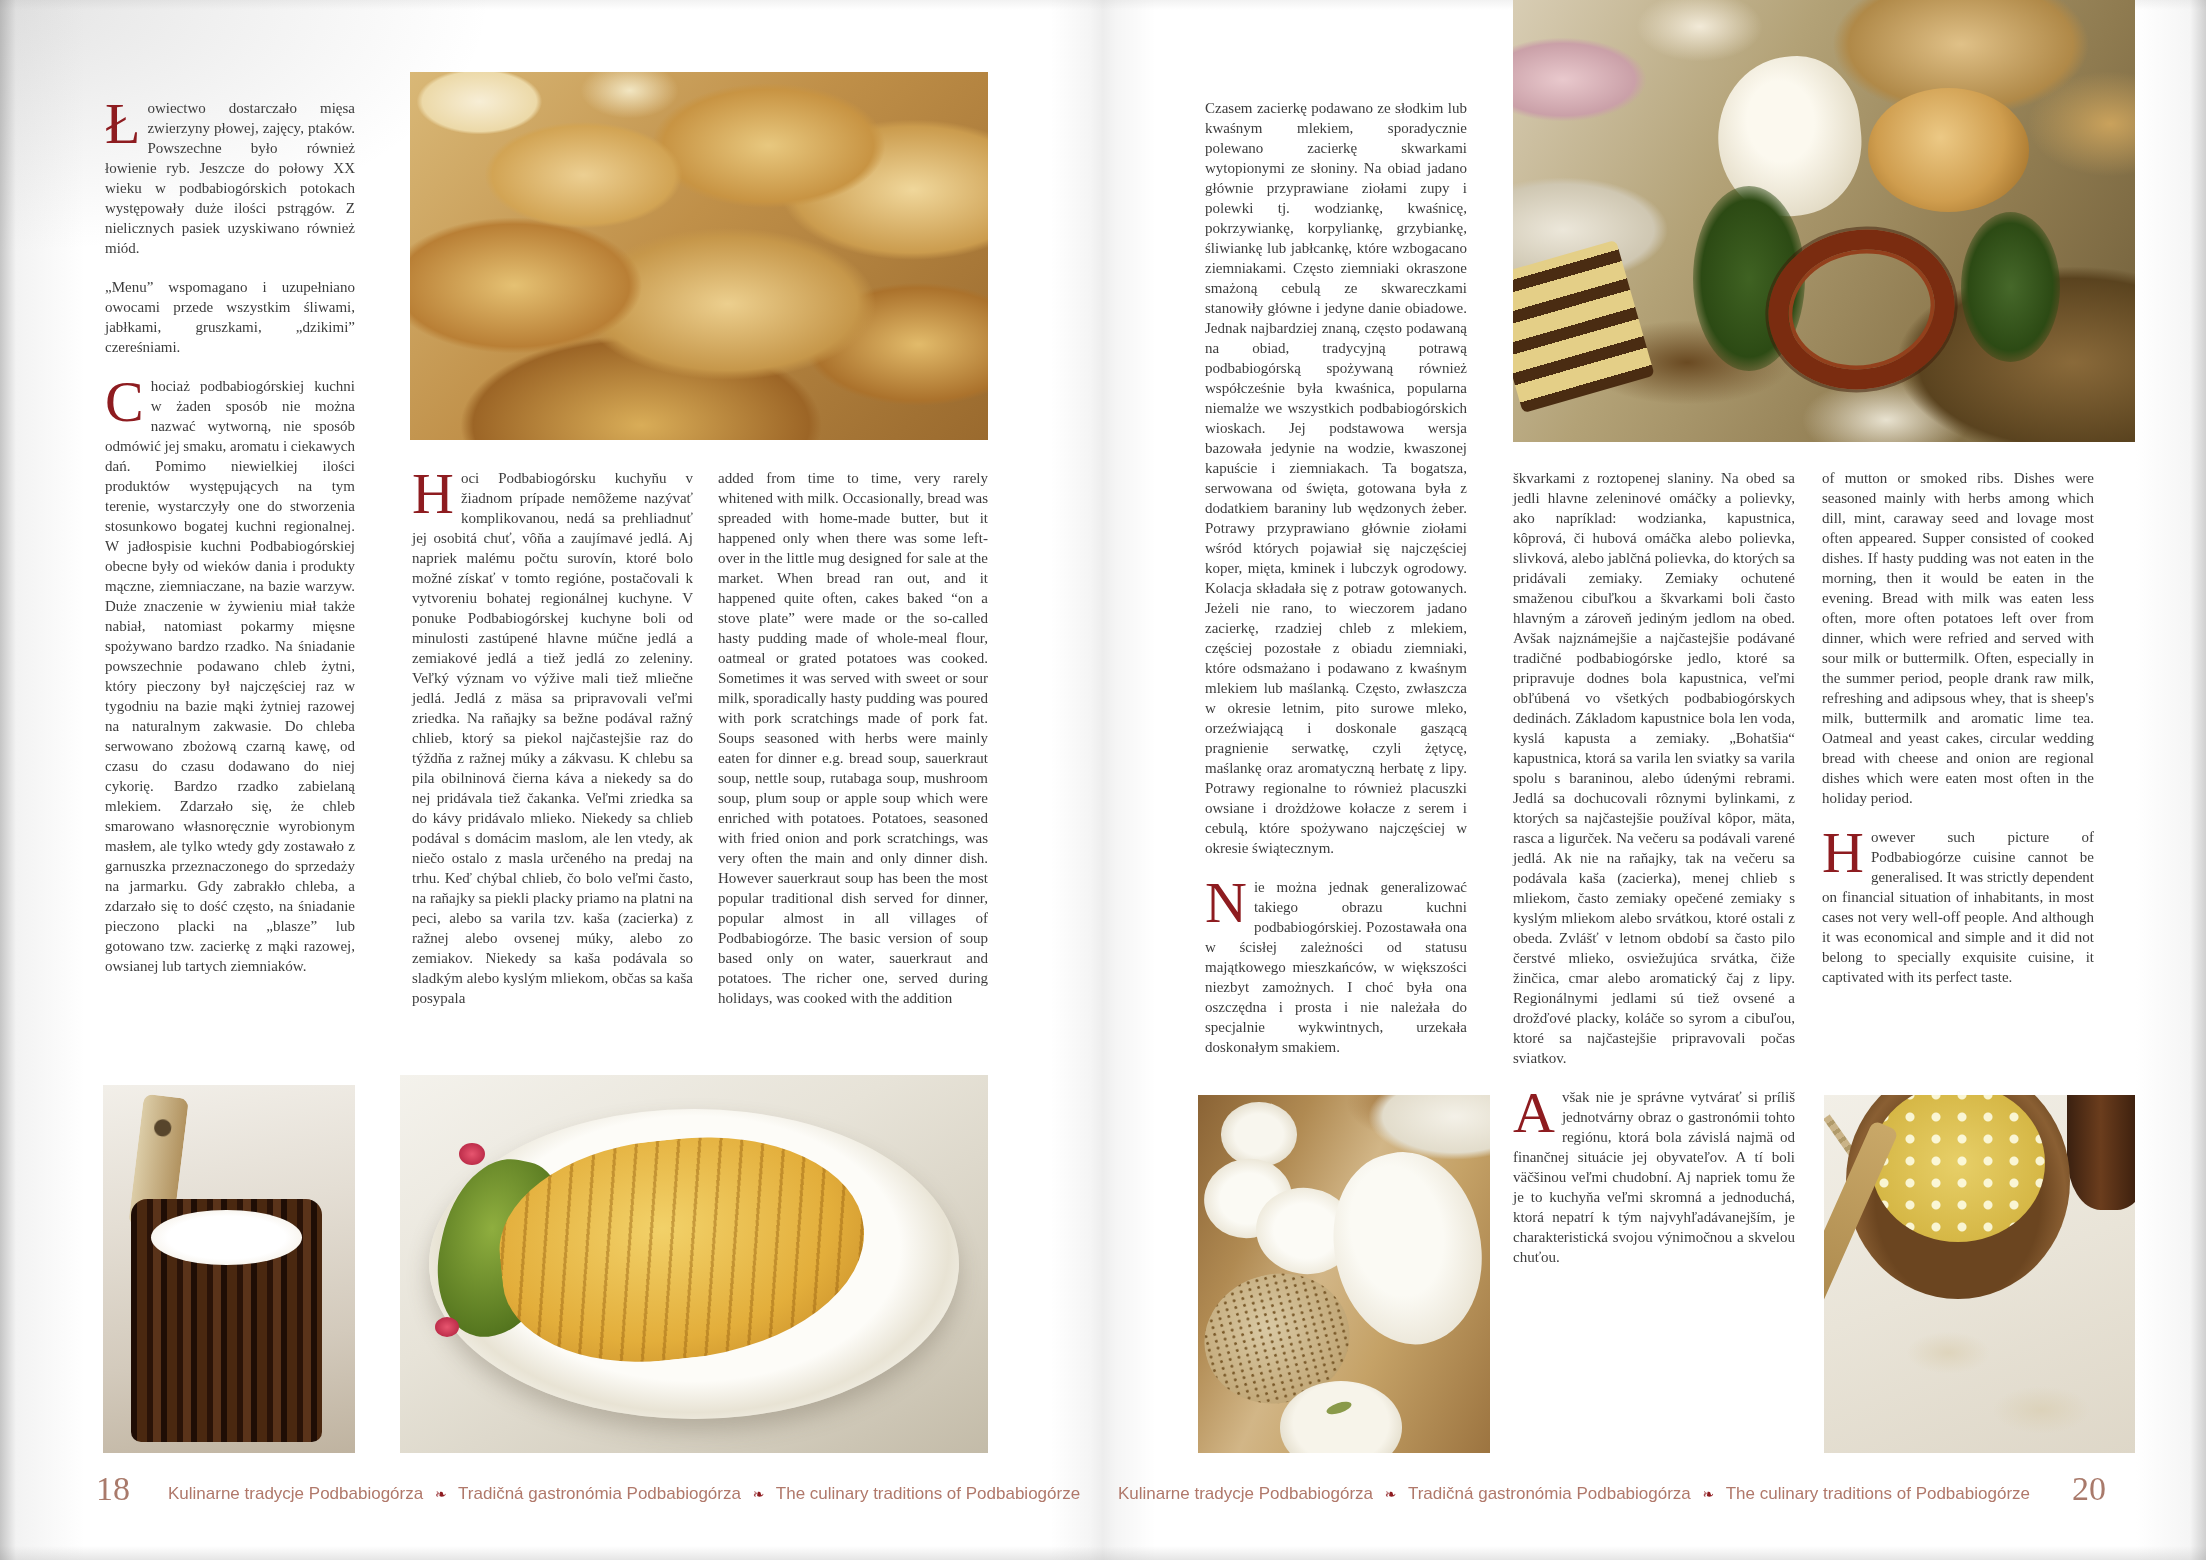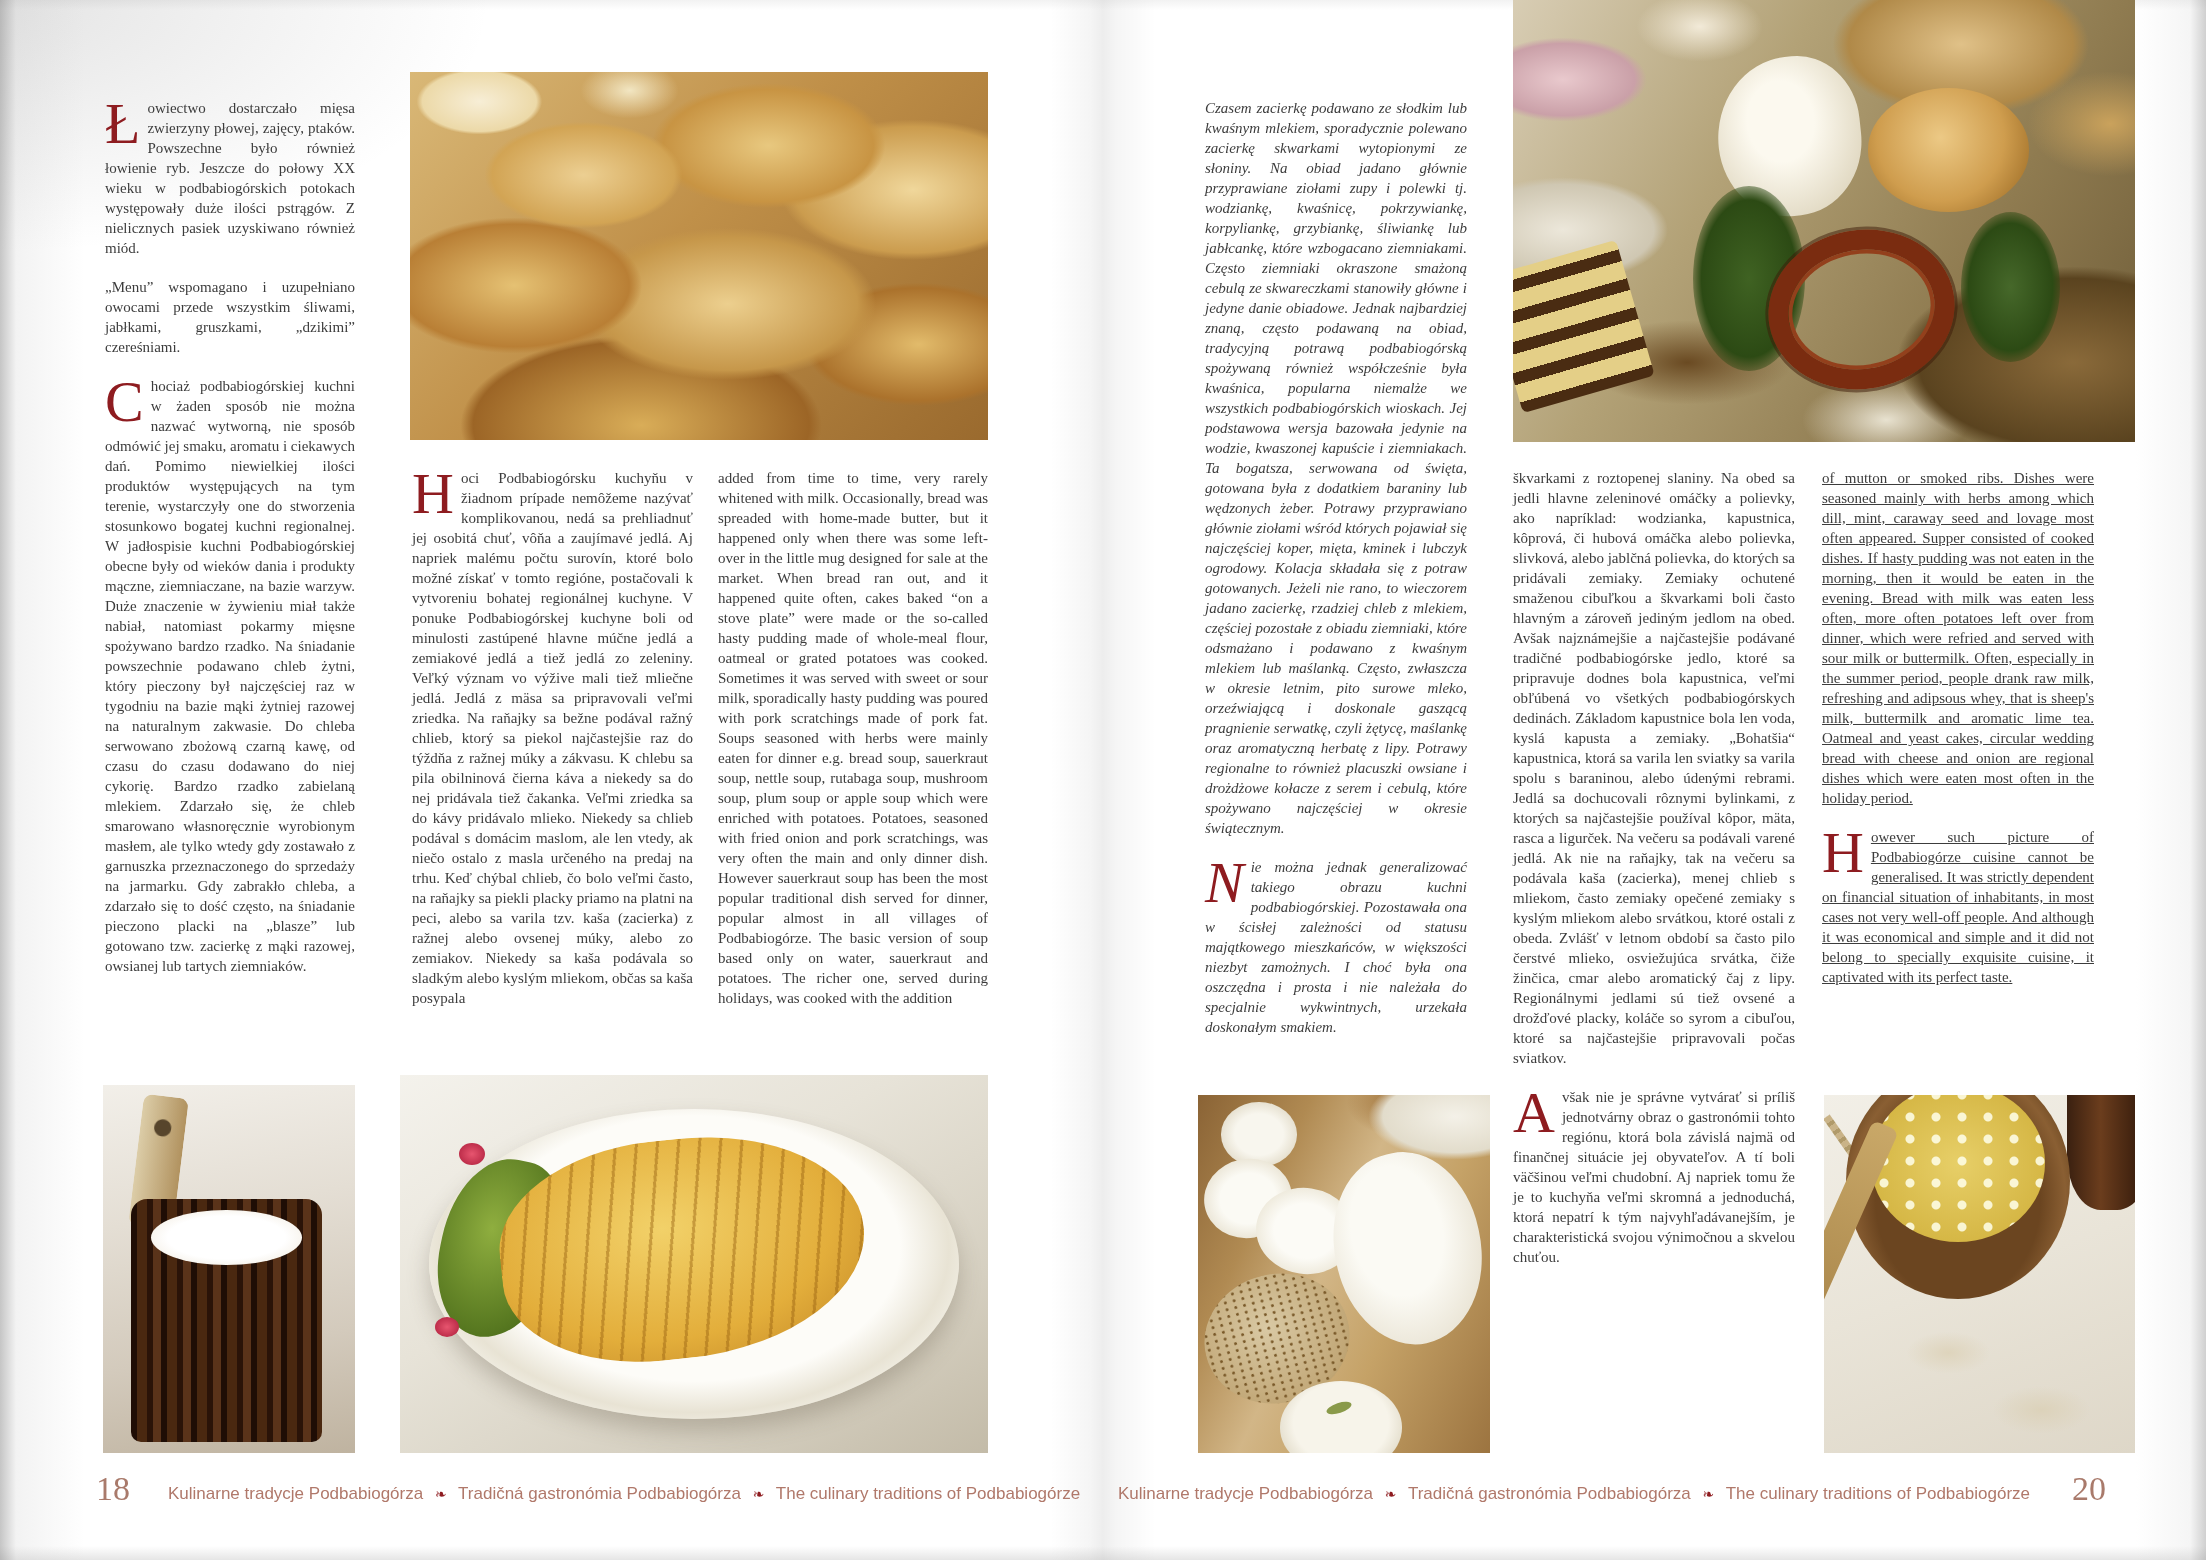--- a/index.html
+++ b/index.html
@@ -279,31 +279,31 @@
 
     <div class="photo" id="photo-festive">
       <div class="lamb"></div>
       <div class="round-bread"></div>
       <div class="greens-a"></div>
       <div class="greens-b"></div>
       <div class="sausage-ring"></div>
       <div class="cakes"></div>
     </div>
 
-    <div class="col" style="left:1205px;top:98px;width:262px;font-style:italic;">
+    <div class="col" style="left:1205px;top:98px;width:262px;">
         <p>Czasem zacierkę podawano ze słodkim lub kwaśnym mlekiem, sporadycznie polewano zacierkę skwarkami wytopionymi ze słoniny. Na obiad jadano głównie przyprawiane ziołami zupy i polewki tj. wodziankę, kwaśnicę, pokrzywiankę, korpyliankę, grzybiankę, śliwiankę lub jabłcankę, które wzbogacano ziemniakami. Często ziemniaki okraszone smażoną cebulą ze skwareczkami stanowiły główne i jedyne danie obiadowe. Jednak najbardziej znaną, często podawaną na obiad, tradycyjną potrawą podbabiogórską spożywaną również współcześnie była kwaśnica, popularna niemalże we wszystkich podbabiogórskich wioskach. Jej podstawowa wersja bazowała jedynie na wodzie, kwaszonej kapuście i ziemniakach. Ta bogatsza, serwowana od święta, gotowana była z dodatkiem baraniny lub wędzonych żeber. Potrawy przyprawiano głównie ziołami wśród których pojawiał się najczęściej koper, mięta, kminek i lubczyk ogrodowy. Kolacja składała się z potraw gotowanych. Jeżeli nie rano, to wieczorem jadano zacierkę, rzadziej chleb z mlekiem, częściej pozostałe z obiadu ziemniaki, które odsmażano i podawano z kwaśnym mlekiem lub maślanką. Często, zwłaszcza w okresie letnim, pito surowe mleko, orzeźwiającą i doskonale gaszącą pragnienie serwatkę, czyli żętycę, maślankę oraz aromatyczną herbatę z lipy. Potrawy regionalne to również placuszki owsiane i drożdżowe kołacze z serem i cebulą, które spożywano najczęściej w okresie świątecznym.</p>
         <p><span class="dropcap">N</span>ie można jednak generalizować takiego obrazu kuchni podbabiogórskiej. Pozostawała ona w ścisłej zależności od statusu majątkowego mieszkańców, w większości niezbyt zamożnych. I choć była ona oszczędna i prosta i nie należała do specjalnie wykwintnych, urzekała doskonałym smakiem.</p>
       </div>
 
     <div class="col" style="left:1513px;top:468px;width:282px;">
         <p>škvarkami z roztopenej slaniny. Na obed sa jedli hlavne zeleninové omáčky a polievky, ako napríklad: wodzianka, kapustnica, kôprová, či hubová omáčka alebo polievka, slivková, alebo jablčná polievka, do ktorých sa pridávali zemiaky. Zemiaky ochutené smaženou cibuľkou a škvarkami boli často hlavným a zároveň jediným jedlom na obed. Avšak najznámejšie a najčastejšie podávané tradičné podbabiogórske jedlo, ktoré sa pripravuje dodnes bola kapustnica, veľmi obľúbená vo všetkých podbabiogórskych dedinách. Základom kapustnice bola len voda, kyslá kapusta a zemiaky. „Bohatšia“ kapustnica, ktorá sa varila len sviatky sa varila spolu s baraninou, alebo údenými rebrami. Jedlá sa dochucovali rôznymi bylinkami, z ktorých sa najčastejšie používal kôpor, mäta, rasca a ligurček. Na večeru sa podávali varené jedlá. Ak nie na raňajky, tak na večeru sa podávala kaša (zacierka), menej chlieb s mliekom, často zemiaky opečené zemiaky s kyslým mliekom alebo srvátkou, ktoré ostali z obeda. Zvlášť v letnom období sa často pilo čerstvé mlieko, osviežujúca srvátka, čiže žinčica, cmar alebo aromatický čaj z lipy. Regionálnymi jedlami sú tiež ovsené a drožďové placky, koláče so syrom a cibuľou, ktoré sa najčastejšie pripravovali počas sviatkov.</p>
         <p><span class="dropcap">A</span>však nie je správne vytvárať si príliš jednotvárny obraz o gastronómii tohto regiónu, ktorá bola závislá najmä od finančnej situácie jej obyvateľov. A tí boli väčšinou veľmi chudobní. Aj napriek tomu že je to kuchyňa veľmi skromná a jednoduchá, ktorá nepatrí k tým najvyhľadávanejším, je charakteristická svojou výnimočnou a skvelou chuťou.</p>
       </div>
 
-    <div class="col" style="left:1822px;top:468px;width:272px;text-decoration:underline;">
+    <div class="col" style="left:1822px;top:468px;width:272px;">
         <p>of mutton or smoked ribs. Dishes were seasoned mainly with herbs among which dill, mint, caraway seed and lovage most often appeared. Supper consisted of cooked dishes. If hasty pudding was not eaten in the morning, then it would be eaten in the evening. Bread with milk was eaten less often, more often potatoes left over from dinner, which were refried and served with sour milk or buttermilk. Often, especially in the summer period, people drank raw milk, refreshing and adipsous whey, that is sheep's milk, buttermilk and aromatic lime tea. Oatmeal and yeast cakes, circular wedding bread with cheese and onion are regional dishes which were eaten most often in the holiday period.</p>
         <p><span class="dropcap">H</span>owever such picture of Podbabiogórze cuisine cannot be generalised. It was strictly dependent on financial situation of inhabitants, in most cases not very well-off people. And although it was economical and simple and it did not belong to specially exquisite cuisine, it captivated with its perfect taste.</p>
       </div>
 
     <div class="photo" id="photo-cheese">
       <div class="cheese-3"></div>
       <div class="cheese-1"></div>
       <div class="cheese-2"></div>
       <div class="cheese-big"></div>
       <div class="loaf-spiced"></div>

